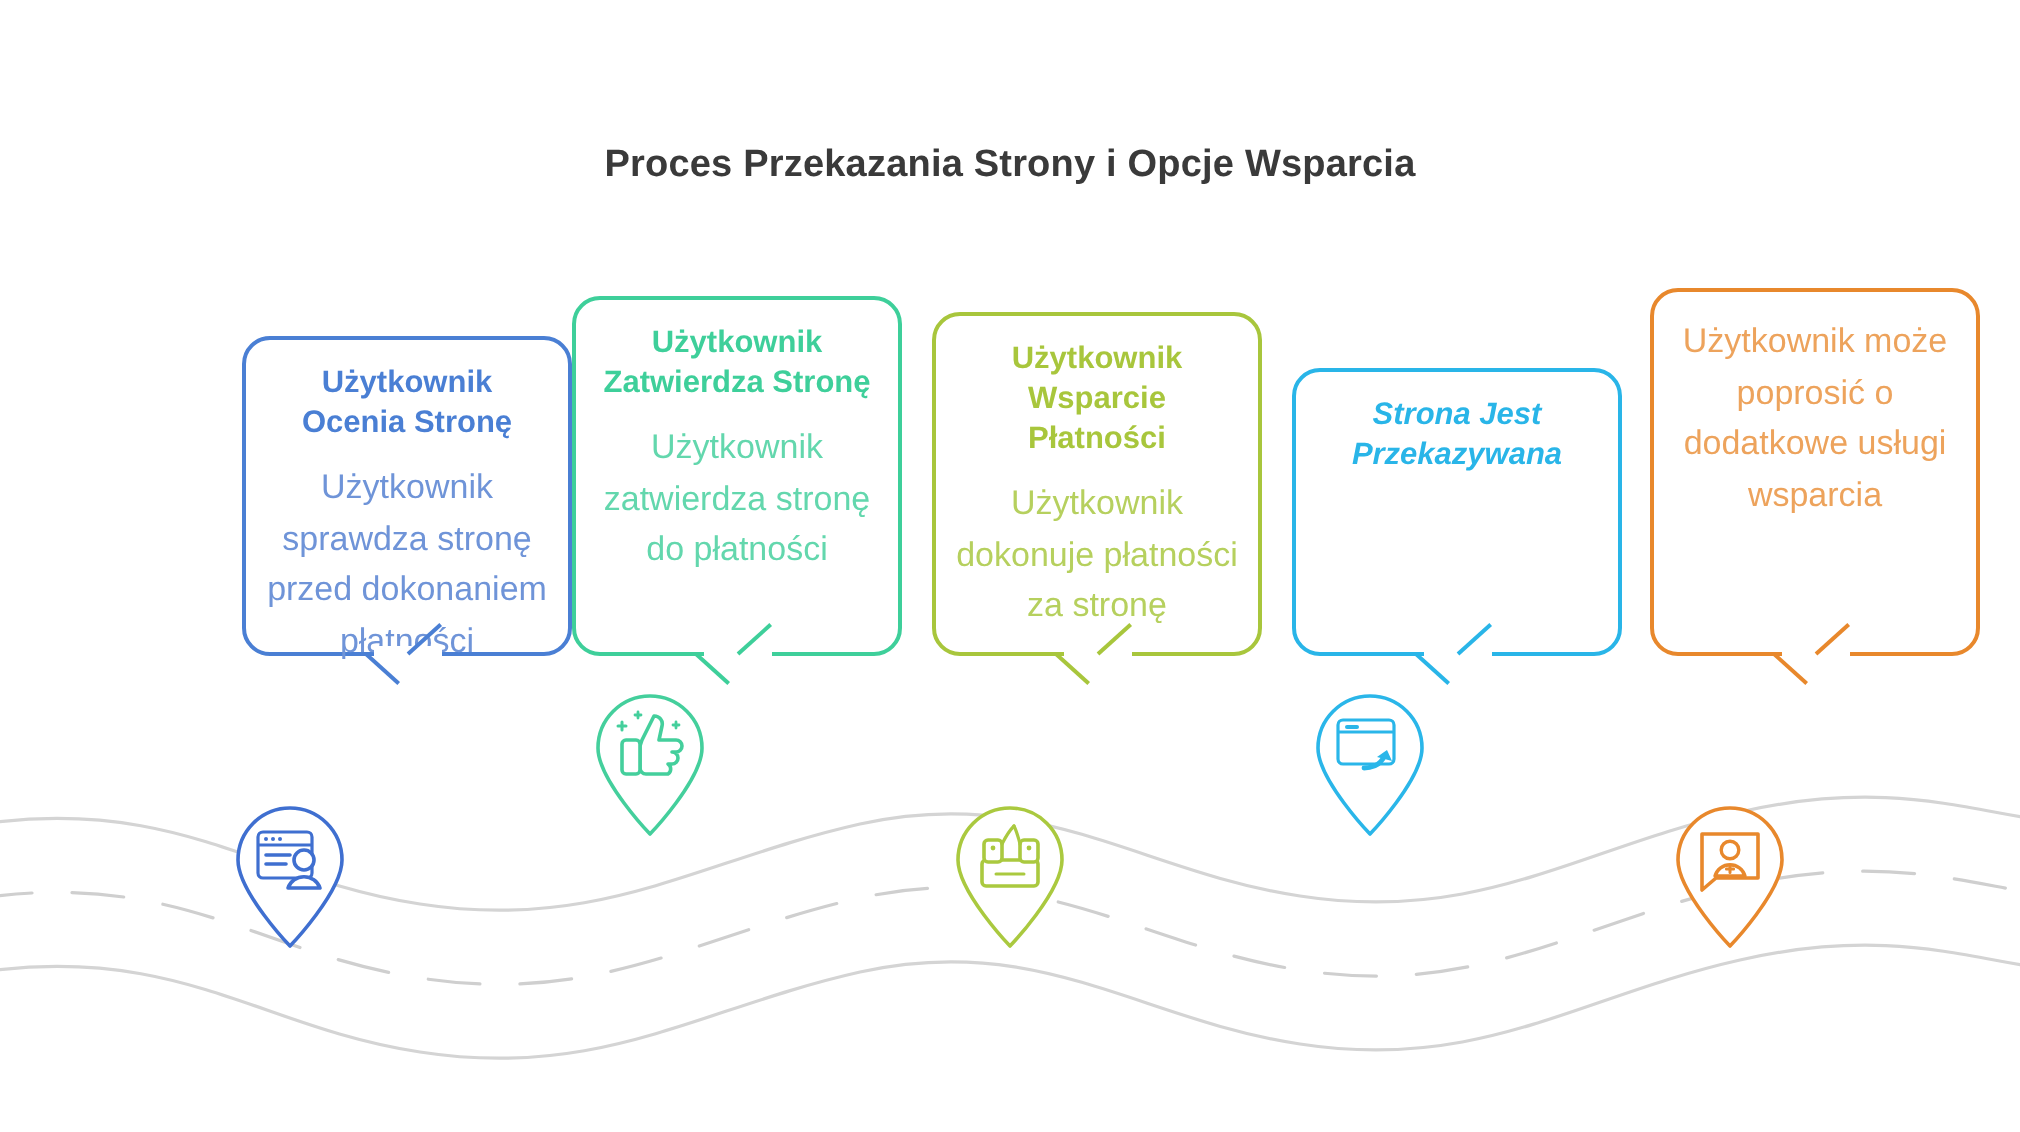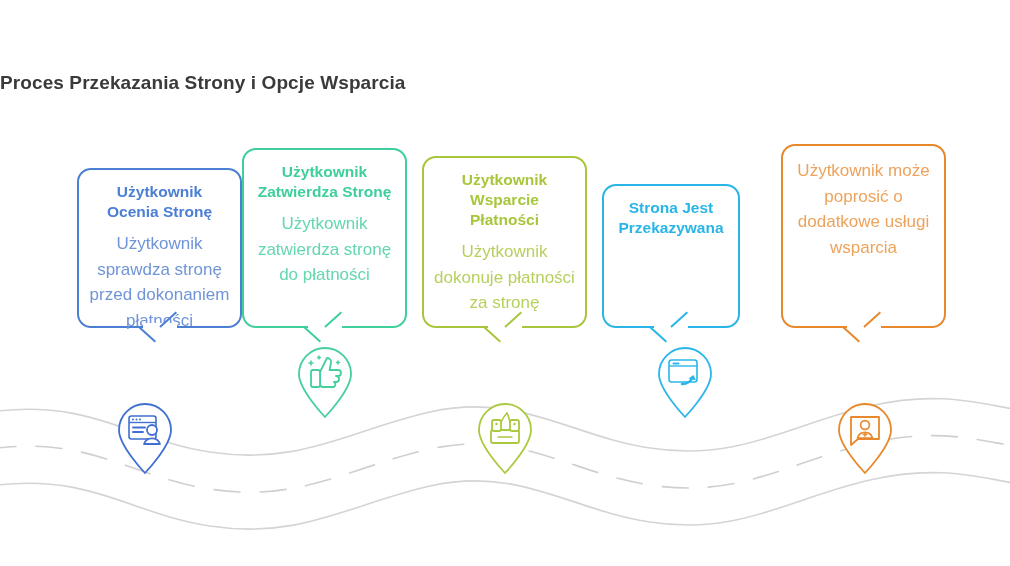--- a/index.html
+++ b/index.html
@@ -8,38 +8,39 @@
     background:#ffffff;
     font-family:"Liberation Sans", sans-serif;
     position:relative;
   }
   #stage { position:absolute; left:0; top:0; width:1010px; height:566px; }
 
   
   .title {
     position:absolute;
     left:0; top:72px; width:1010px;
-    text-align:left;
+    text-align:center;
     font-size:19px;
     font-weight:bold;
     color:#3a3a3a;
     letter-spacing:.1px;
   }
 
   
   #road { position:absolute; left:0; top:0; width:1010px; height:566px; }
 
   
   .card {
     position:absolute;
     background:#ffffff;
     border:2px solid #999;
     border-radius:14px;
     text-align:center;
     padding:12px 10px 10px;
+    margin-left:44px;
   }
   .card-title {
     font-size:15.5px;
     font-weight:bold;
     line-height:1.30;
     margin-bottom:9px;
   }
   .card-desc {
     font-size:17px;
     line-height:1.50;
@@ -109,21 +110,21 @@
   <div class="card" style="left:422px; top:156px; width:165px; height:172px; border-color:#a8c63c;">
     <div class="card-title" style="color:#a8c63c;">Użytkownik Wsparcie Płatności</div>
     <div class="card-desc" style="color:#b6d05e;">Użytkownik dokonuje płatności za stronę</div>
     <span class="notch">
       <u style="background:#fff"></u>
       <i class="l" style="background:#a8c63c"></i>
       <i class="r" style="background:#a8c63c"></i>
     </span>
   </div>
 
-  <div class="card" style="left:602px; top:184px; width:138px; height:144px; border-color:#29b5e8;">
+  <div class="card" style="left:602px; top:184px; width:165px; height:144px; border-color:#29b5e8;font-style:italic;">
     <div class="card-title" style="color:#29b5e8;">Strona Jest Przekazywana</div>
     <span class="notch">
       <u style="background:#fff"></u>
       <i class="l" style="background:#29b5e8"></i>
       <i class="r" style="background:#29b5e8"></i>
     </span>
   </div>
 
   <div class="card" style="left:781px; top:144px; width:165px; height:184px; border-color:#e8882c;">
     <div class="card-desc" style="color:#eda35c;text-align:center;">Użytkownik może poprosić o dodatkowe usługi wsparcia</div>

